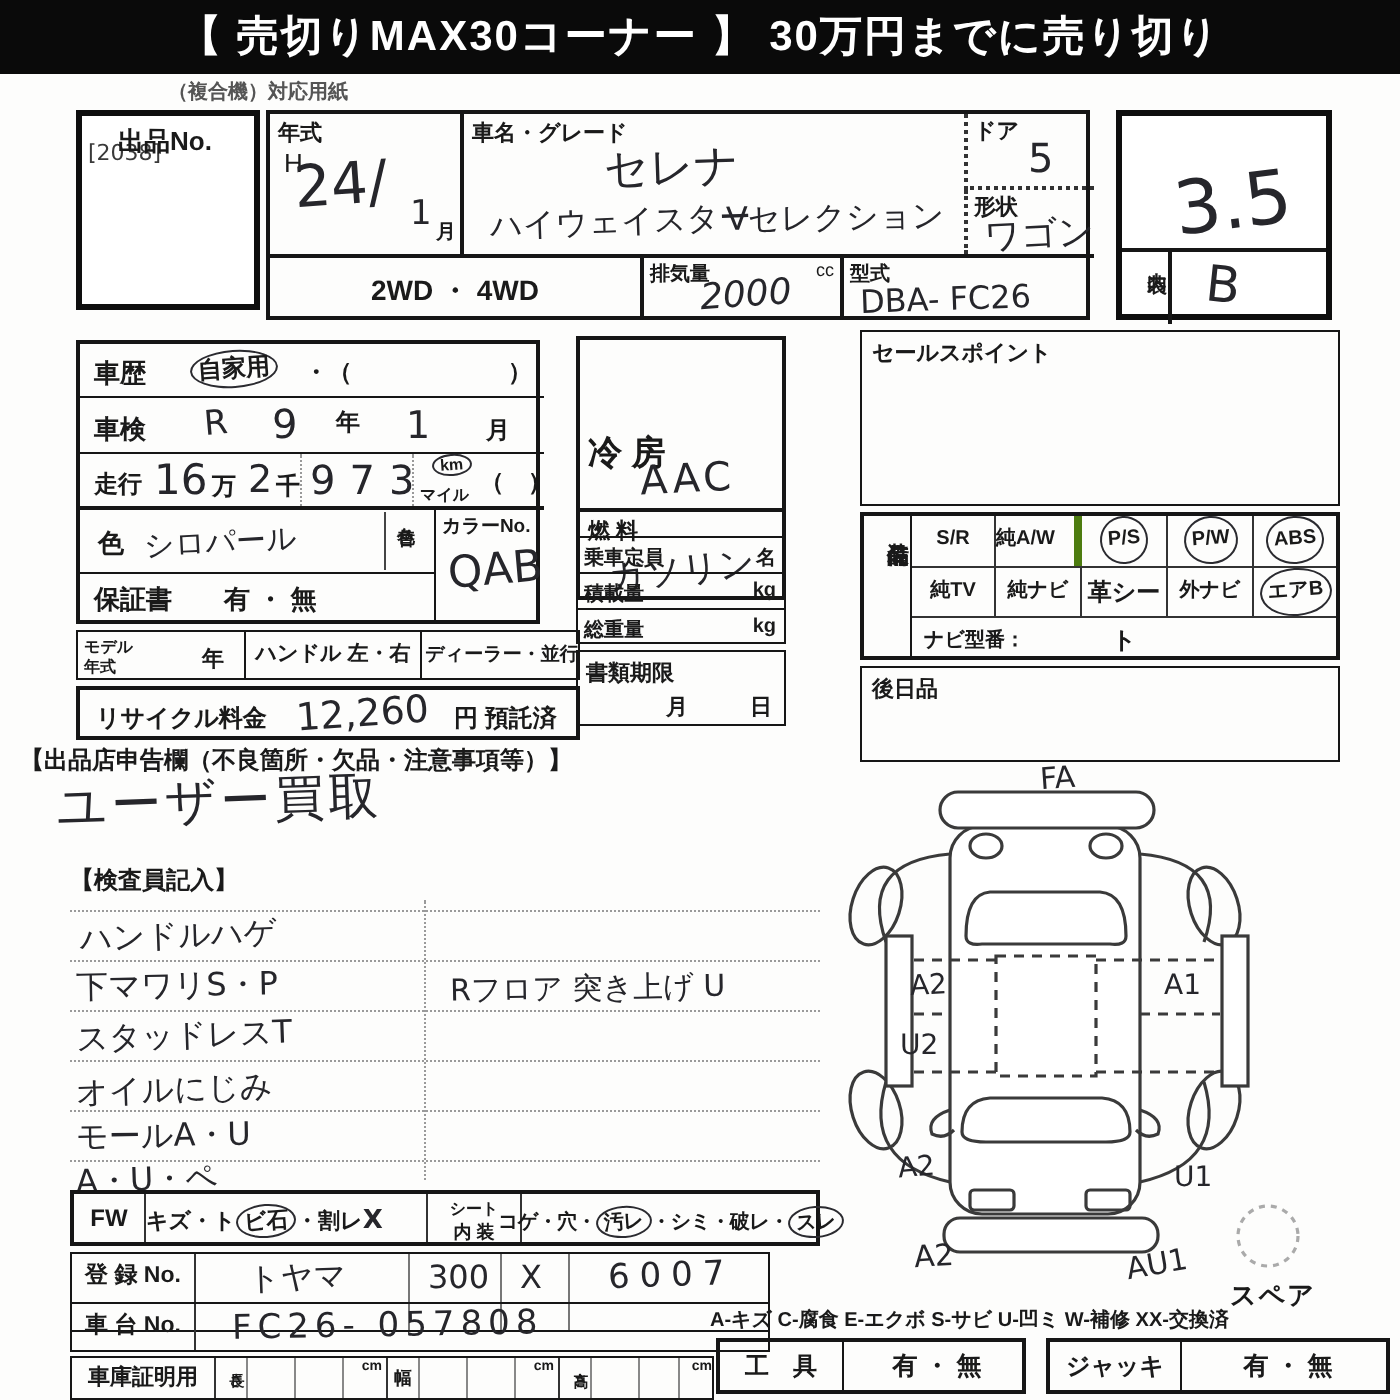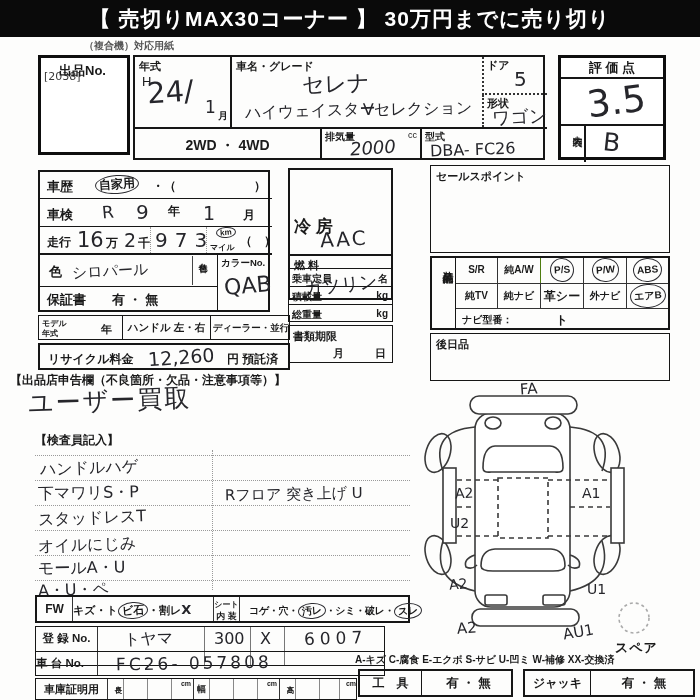--- a/index.html
+++ b/index.html
@@ -59,21 +59,20 @@
     <span class="a" style="right:3px;top:1px;font-size:9px">cc</span>
     <span class="a hw" style="left:28px;top:8px;font-size:18px;font-style:italic;transform:rotate(-4deg)">2000</span>
   </div>
   <div class="cell" style="left:287px;top:70px;width:125px;height:33px;border-top:2px solid #161616">
     <span class="a b" style="left:3px;top:1px;font-size:10px">型式</span>
     <span class="a hw" style="left:8px;top:11px;font-size:16px;white-space:nowrap;transform:rotate(-2deg)">DBA- FC26</span>
   </div>
 </div>
 
 <div class="a bx3" style="left:558px;top:55px;width:108px;height:105px;background:#fff">
-  <div class="cell" style="left:0;top:0;width:100%;height:21px;border-bottom:2px solid #161616;text-align:center;font-size:13px;font-weight:bold;line-height:20px">評 価 点</div>
   <span class="a hw" style="left:26px;top:22px;font-size:37px;transform:rotate(-7deg)">3.5</span>
   <div class="cell" style="left:0;top:66px;width:100%;height:36px;border-top:2px solid #161616">
     <div class="cell vert b" style="left:0;top:0;width:25px;height:36px;border-right:2px solid #161616;font-size:10px;padding:2px 0 0 5px">内装</div>
     <span class="a hw" style="left:42px;top:2px;font-size:25px;transform:rotate(6deg)">B</span>
   </div>
 </div>
 
 <div class="a bx" style="left:38px;top:170px;width:232px;height:142px">
   <div class="cell" style="left:0;top:0;width:232px;height:27px;border-bottom:1.5px solid #161616">
     <span class="a b" style="left:7px;top:6px;font-size:13px">車歴</span>
@@ -169,21 +168,21 @@
 </div>
 
 <div class="a bx1" style="left:430px;top:165px;width:240px;height:88px">
   <span class="a b" style="left:5px;top:3px;font-size:11px">セールスポイント</span>
 </div>
 
 <div class="a bx" style="left:430px;top:256px;width:240px;height:74px">
   <div class="cell vert b" style="left:0;top:0;width:24px;height:100%;border-right:1.5px solid #161616;font-size:11px;padding:4px 0 0 5px">装備品</div>
   <div class="cell" style="left:24px;top:0;width:212px;height:25px">
     <div class="cell b" style="left:0;top:0;width:42px;height:100%;border-right:1px solid #333;text-align:center;line-height:24px;font-size:10px"><span>S/R</span></div>
-    <div class="cell b" style="left:42px;top:0;width:43px;height:100%;border-right:1px solid #4d7c0f;text-align:center;line-height:24px;font-size:10px"><span>純A/W</span></div>
+    <div class="cell b" style="left:42px;top:0;width:43px;height:100%;border-right:4px solid #4d7c0f;line-height:24px;font-size:10px"><span>純A/W</span></div>
     <div class="cell b" style="left:85px;top:0;width:43px;height:100%;border-right:1px solid #333;text-align:center;line-height:22px;font-size:10px"><span class="circ">P/S</span></div>
     <div class="cell b" style="left:128px;top:0;width:43px;height:100%;border-right:1px solid #333;text-align:center;line-height:22px;font-size:10px"><span class="circ">P/W</span></div>
     <div class="cell b" style="left:171px;top:0;width:41px;height:100%;text-align:center;line-height:22px;font-size:10px"><span class="circ">ABS</span></div>
   </div>
   <div class="cell" style="left:24px;top:25px;width:212px;height:25px;border-top:1px solid #333">
     <div class="cell b" style="left:0;top:0;width:42px;height:100%;border-right:1px solid #333;text-align:center;line-height:24px;font-size:10px"><span>純TV</span></div>
     <div class="cell b" style="left:42px;top:0;width:43px;height:100%;border-right:1px solid #333;text-align:center;line-height:24px;font-size:10px"><span>純ナビ</span></div>
     <div class="cell b" style="left:85px;top:0;width:43px;height:100%;border-right:1px solid #333;text-align:center;line-height:24px;font-size:12px"><span>革シート</span></div>
     <div class="cell b" style="left:128px;top:0;width:43px;height:100%;border-right:1px solid #333;text-align:center;line-height:24px;font-size:10px"><span>外ナビ</span></div>
     <div class="cell b" style="left:171px;top:0;width:41px;height:100%;text-align:center;line-height:22px;font-size:10px"><span class="circ">エアB</span></div>
@@ -213,42 +212,42 @@
   <span class="a hw" style="left:3px;top:103px;font-size:16px;transform:rotate(-2deg)">オイルにじみ</span>
   <span class="a hw" style="left:3px;top:126px;font-size:16px;transform:rotate(-1deg)">モールA・U</span>
   <span class="a hw" style="left:3px;top:148px;font-size:16px;transform:rotate(-2deg)">A・U・ペ</span>
 </div>
 
 <div class="a bx" style="left:35px;top:595px;width:375px;height:28px">
   <div class="cell b" style="left:0;top:0;width:36px;height:100%;border-right:1px solid #333;text-align:center;line-height:25px;font-size:12px">FW</div>
   <div class="cell" style="left:36px;top:0;width:140px;height:100%;font-size:11px;font-weight:bold;padding-top:5px;white-space:nowrap">
     <span>キズ・ト</span><span class="circ">ビ石</span><span>・割レ</span><span class="hw" style="font-size:13px">X</span>
   </div>
-  <div class="cell" style="left:176px;top:0;width:27px;height:100%;border-left:1px solid #333;border-right:1px solid #333;text-align:center">
+  <div class="cell" style="left:176px;top:0;width:48px;height:100%;border-left:1px solid #333;border-right:1px solid #333;text-align:center">
     <span class="a b" style="left:0;top:2px;width:100%;font-size:8px">シート</span>
     <span class="a b" style="left:0;top:13px;width:100%;font-size:9px">内 装</span>
   </div>
   <div class="cell" style="left:212px;top:0;width:163px;height:100%;font-size:10px;font-weight:bold;padding-top:6px;white-space:nowrap;letter-spacing:-0.3px">
     <span>コゲ・穴・</span><span class="circ">汚レ</span><span>・シミ・破レ・</span><span class="circ">スレ</span>
   </div>
 </div>
 
 <div class="a bx1" style="left:35px;top:626px;width:350px;height:40px">
   <div class="cell b" style="left:0;top:0;width:62px;height:100%;border-right:1px solid #333;text-align:center;line-height:23px;font-size:11.5px">登 録 No.</div>
   <span class="a hw" style="left:88px;top:2px;font-size:16px;transform:rotate(-2deg)">トヤマ</span>
   <span class="a" style="left:168px;top:0;height:100%;border-left:1px solid #777"></span>
   <span class="a hw" style="left:178px;top:2px;font-size:16px">300</span>
   <span class="a" style="left:214px;top:0;height:100%;border-left:1px solid #777"></span>
   <span class="a hw" style="left:224px;top:2px;font-size:16px">X</span>
   <span class="a" style="left:248px;top:0;height:100%;border-left:1px solid #777"></span>
   <span class="a hw" style="left:268px;top:1px;font-size:17px;letter-spacing:5px;transform:rotate(-2deg)">6007</span>
 </div>
 
 <div class="a bx1" style="left:35px;top:651px;width:350px;height:25px">
-  <div class="cell b" style="left:0;top:0;width:62px;height:100%;border-right:1px solid #333;line-height:23px;font-size:11.5px">車 台 No.</div>
+  <div class="cell b" style="left:0;top:0;width:62px;height:100%;border-right:1px solid #333;text-align:center;line-height:23px;font-size:11.5px">車 台 No.</div>
   <span class="a hw" style="left:80px;top:1px;font-size:17px;letter-spacing:3px;white-space:nowrap;transform:rotate(-1deg)">FC26- 057808</span>
 </div>
 
 <div class="a bx1" style="left:35px;top:678px;width:322px;height:22px">
   <div class="cell b" style="left:0;top:0;width:72px;height:100%;border-right:1px solid #333;text-align:center;line-height:20px;font-size:11px">車庫証明用</div>
   <div class="cell vert b" style="left:72px;top:0;width:16px;height:100%;border-right:1px solid #888;font-size:7.5px;padding:1px 0 0 4px">長さ</div>
   <div class="cell" style="left:88px;top:0;width:24px;height:100%;border-right:1px solid #888"></div>
   <div class="cell" style="left:112px;top:0;width:24px;height:100%;border-right:1px solid #888"></div>
   <div class="cell" style="left:136px;top:0;width:22px;height:100%;border-right:1px solid #333">
       <span class="a b" style="right:2px;top:1px;font-size:7px">cm</span>

